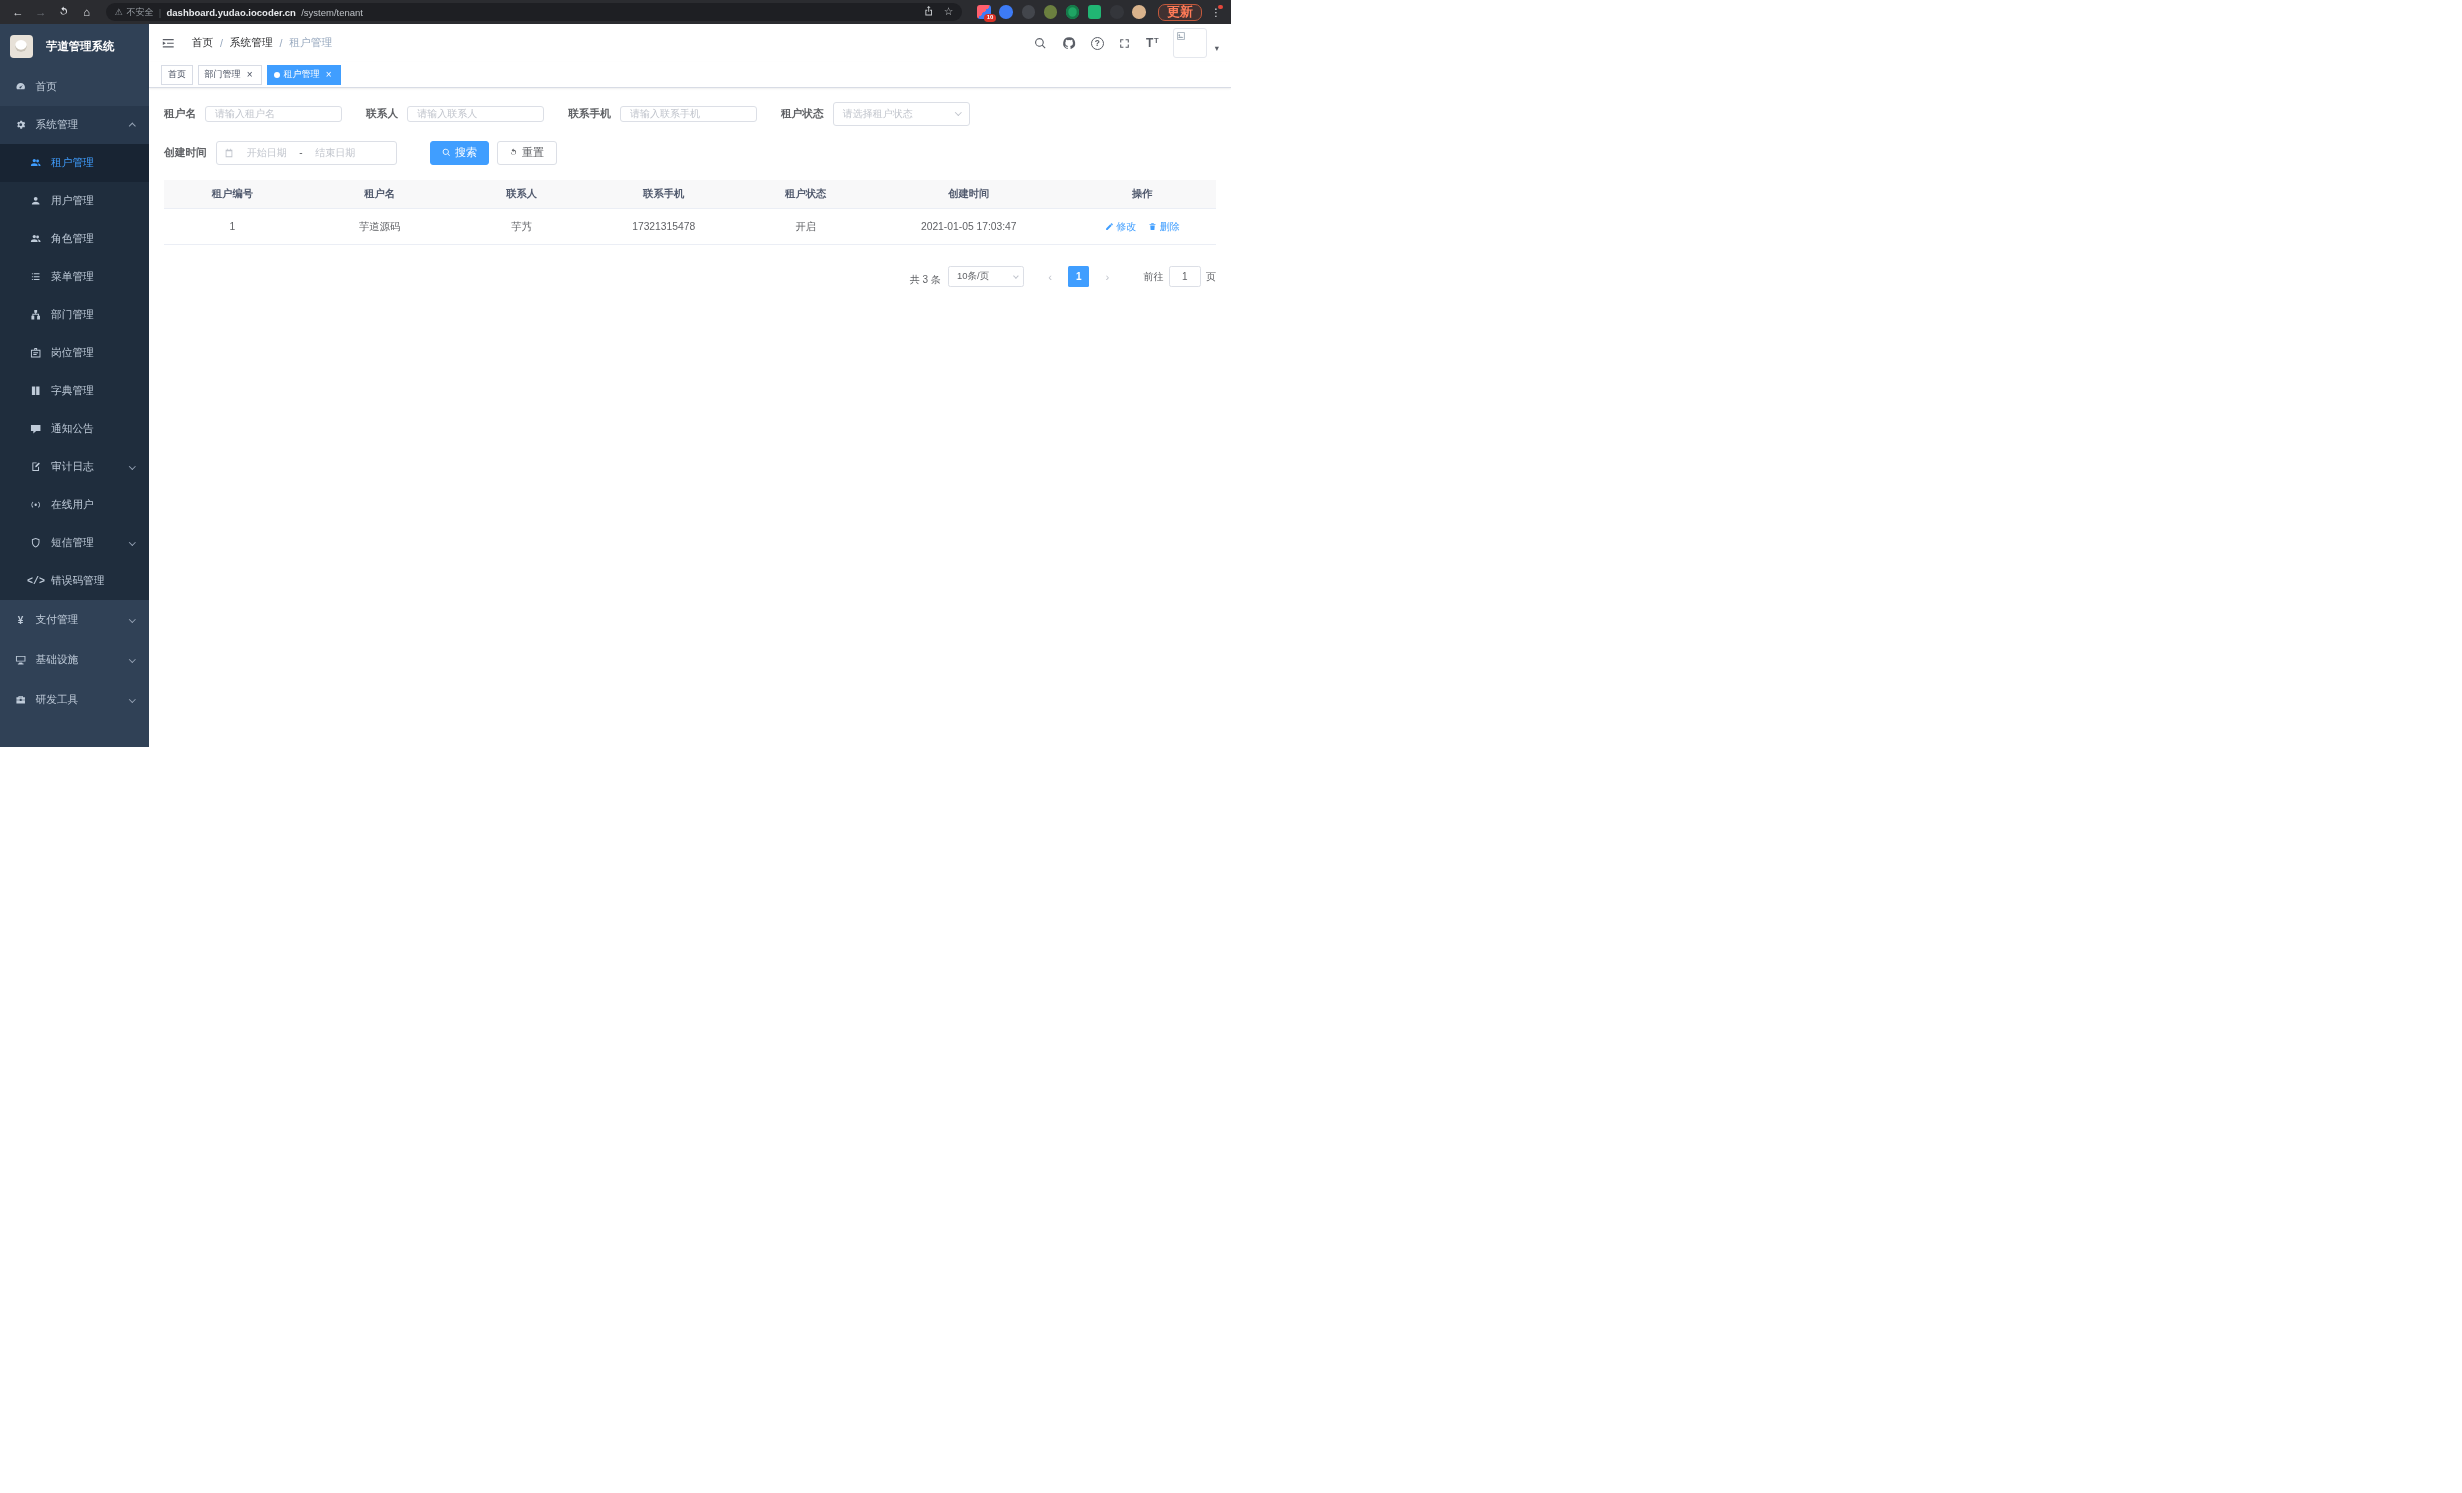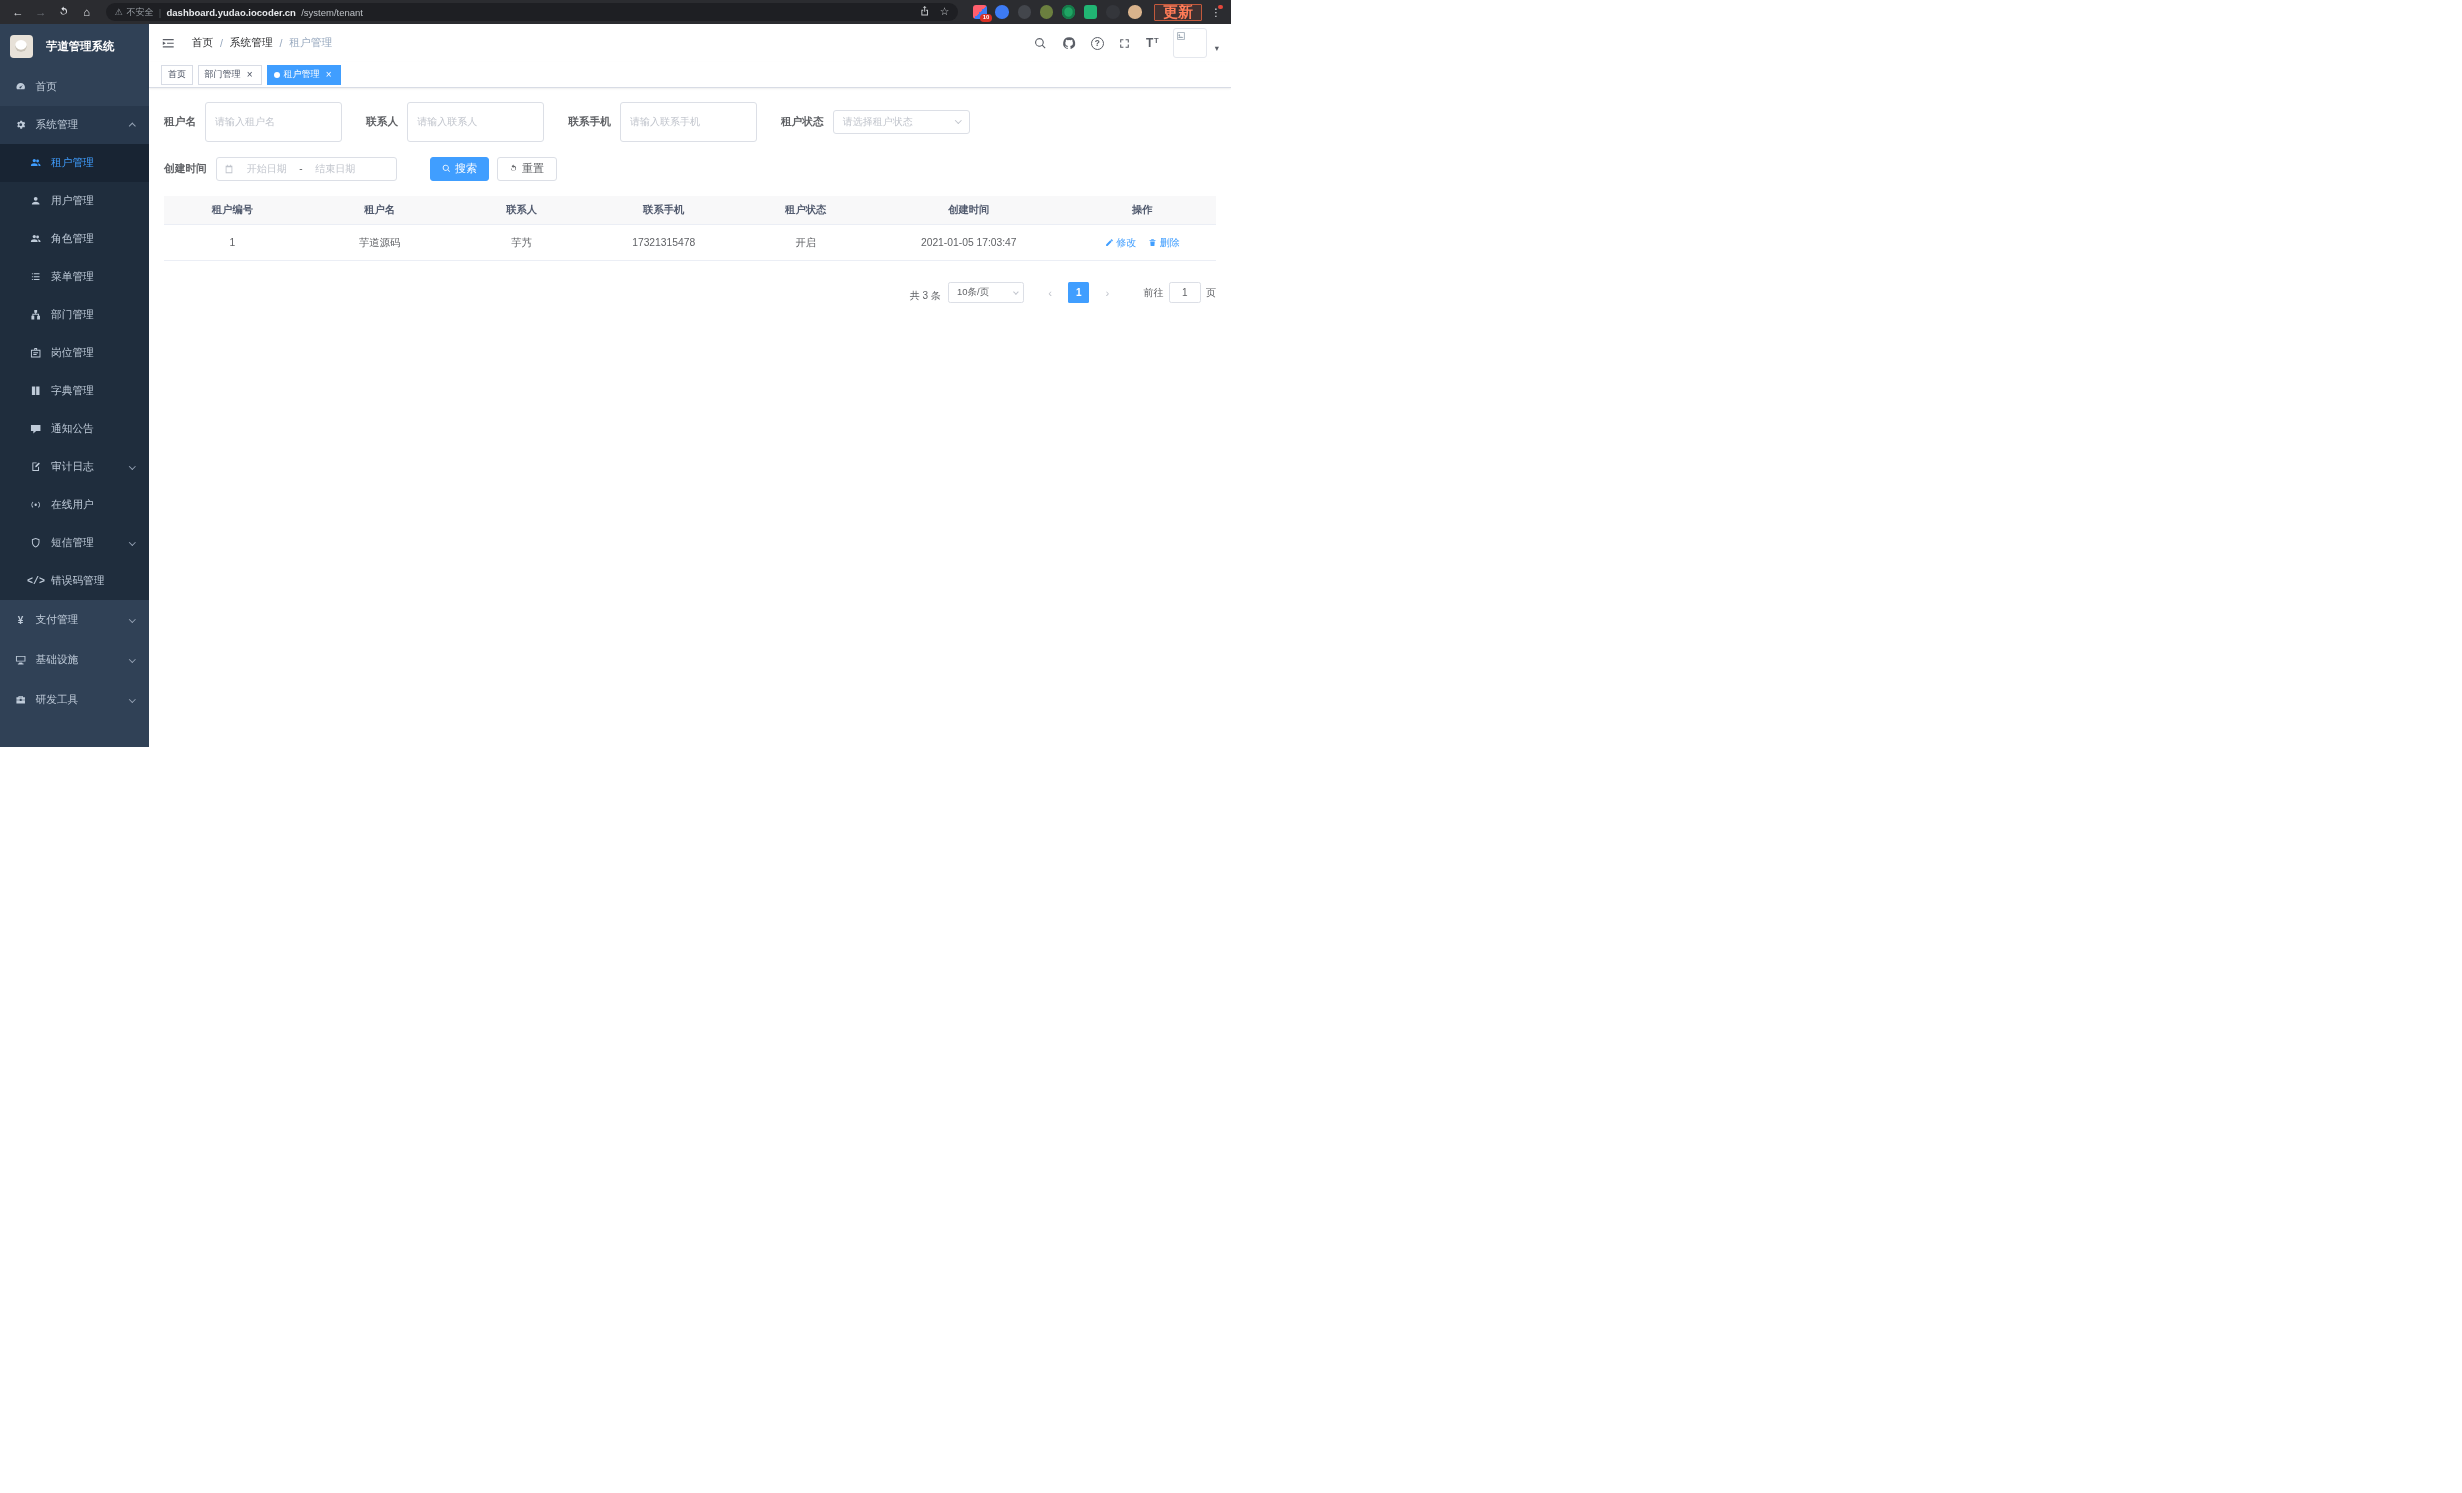--- a/index.html
+++ b/index.html
@@ -28,21 +28,21 @@
     font-size:6px; line-height:7.6px; padding:0 2.3px; border-radius:3.8px; font-weight:700; }
   .ext1 { background:linear-gradient(135deg,#ff5f6d 50%,#3d7bf5 50%); }
   .ext2 { background:#3d7bf5; }
   .ext3 { background:#43464c; }
   .ext4 { background:#6b7f3f; }
   .ext5 { background:#1fa463; box-shadow:inset 0 0 0 2.3px #157a49; }
   .ext6 { background:#21b573; }
   .ext7 { background:#34363b; }
   .ext8 { background:#d9b38c; }
   .update-chip { height:17px; display:flex; align-items:center; padding:0 8.4px; margin:0 3px;
-    border:1.1px solid #c2593c; border-radius:1px; color:#ff7b57; font-size:15px; font-weight:700; cursor:pointer;
+    border:1.1px solid #c2593c; border-radius:7px; color:#ff7b57; font-size:13px; font-weight:700; cursor:pointer;
     background:rgba(220,90,60,.12); }
   .kebab { position:relative; width:15px; text-align:center; font-size:10.7px; color:#dfe1e5; cursor:pointer; }
   .kebab .dot-red { position:absolute; top:-0.8px; right:0.8px; width:4.6px; height:4.6px; border-radius:50%; background:#e5473b; }
 
   
   .main { display:flex; height:723px; }
 
   
   .sidebar { width:149px; background:#304156; flex-shrink:0; color:#bfcbd9; overflow:hidden; }
   .logo-row { height:44px; display:flex; align-items:center; gap:13px; padding:0 10px; cursor:pointer; }
@@ -97,21 +97,21 @@
   .tag.active { background:#409eff; border-color:#409eff; color:#fff; }
   .tag-close { font-size:10px; line-height:1; width:10.7px; height:10.7px; border-radius:50%;
     display:inline-flex; align-items:center; justify-content:center; }
 
   .page-body { flex:1; padding:13.7px 15px 0 15px; overflow:hidden; }
 
   
   .filter-row { display:flex; align-items:center; margin-bottom:15px; flex-wrap:nowrap; }
   .form-item { display:flex; align-items:center; margin-right:24px; }
   .form-label { font-size:10.7px; font-weight:700; color:#606266; padding-right:9px; white-space:nowrap; }
-  .inp { height:40px; border:0.8px solid #dcdfe6; border-radius:3px; padding:0 9px; font-size:10px;
+  .inp { height:16px; border:0.8px solid #dcdfe6; border-radius:3px; padding:0 9px; font-size:10px;
     color:#606266; outline:none; font-family:inherit; }
   .inp::placeholder { color:#c0c4cc; }
   .inp.w180 { width:137px; }
   .sel { width:137px; height:24px; border:0.8px solid #dcdfe6; border-radius:3px; padding:0 7.6px 0 9px;
     font-size:10px; color:#c0c4cc; display:flex; align-items:center; cursor:pointer; }
   .sel .sel-chev { margin-left:auto; width:4.6px; height:4.6px; border-right:1.1px solid #c0c4cc;
     border-bottom:1.1px solid #c0c4cc; transform:rotate(45deg); margin-top:-2.3px; }
   .date-range { width:181px; height:24px; border:0.8px solid #dcdfe6; border-radius:3px;
     display:flex; align-items:center; padding:0 7.6px; gap:3px; }
   .date-range svg { width:10px; height:10px; fill:#c0c4cc; flex-shrink:0; }

